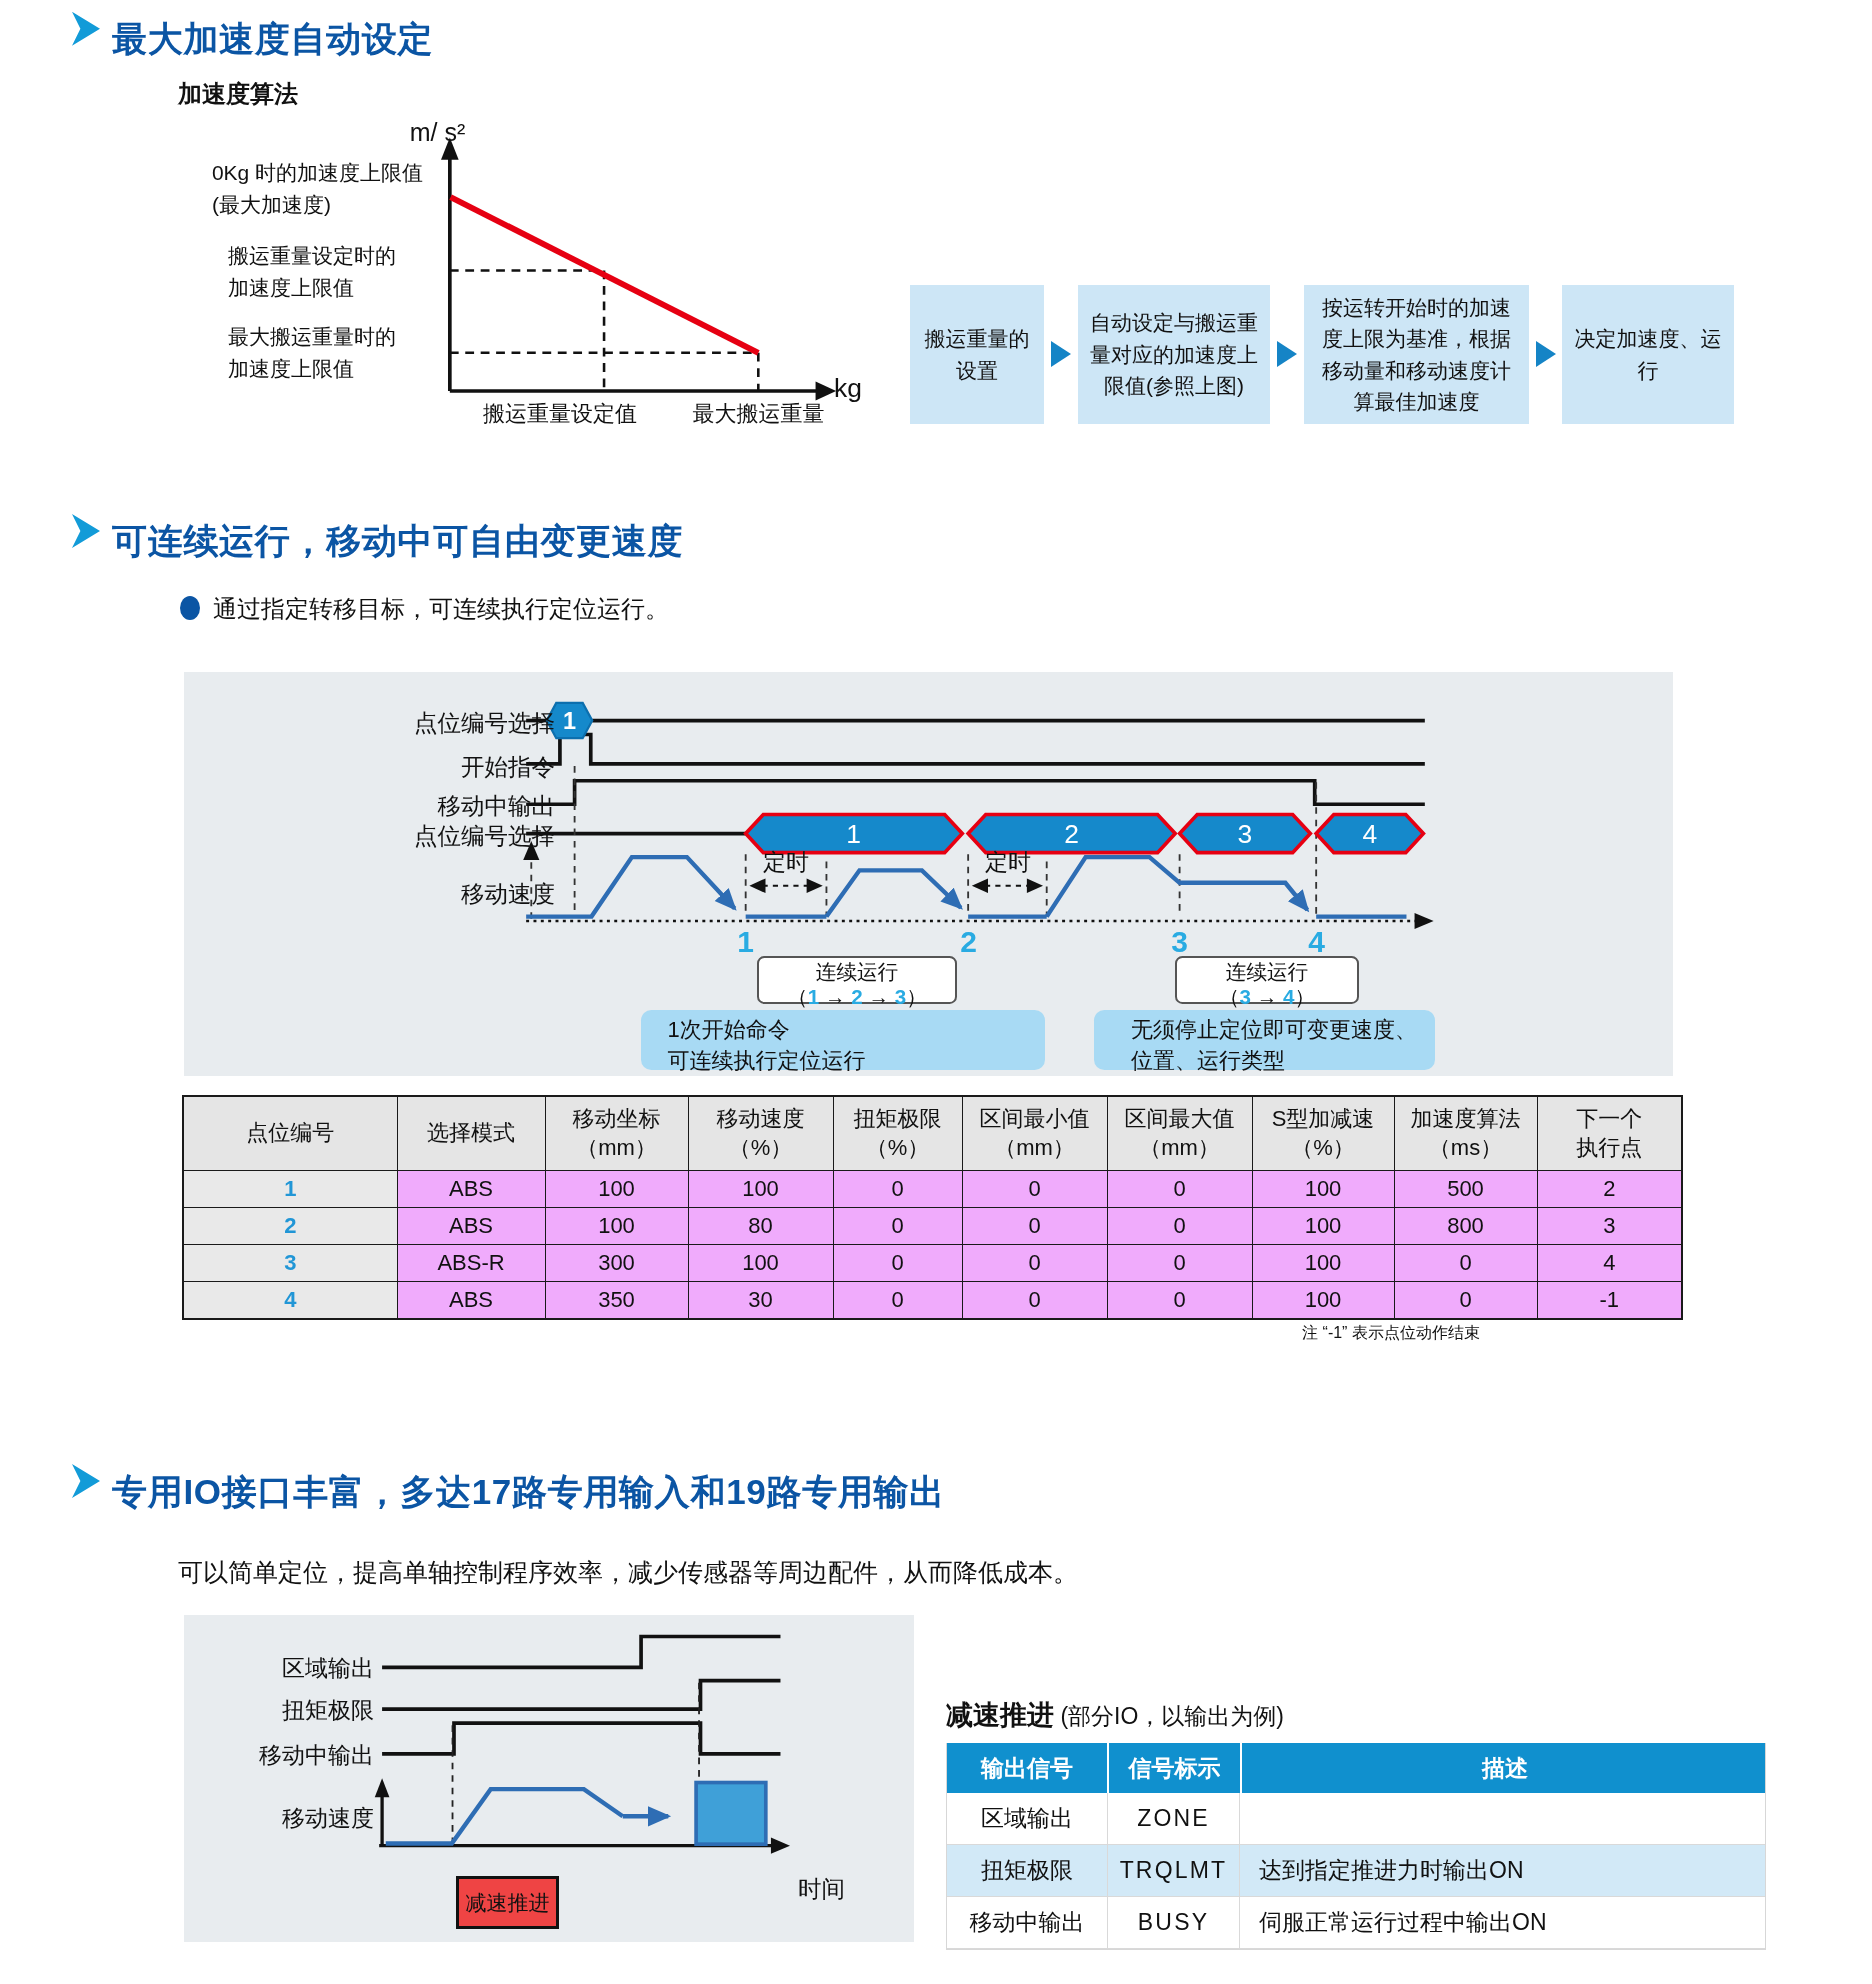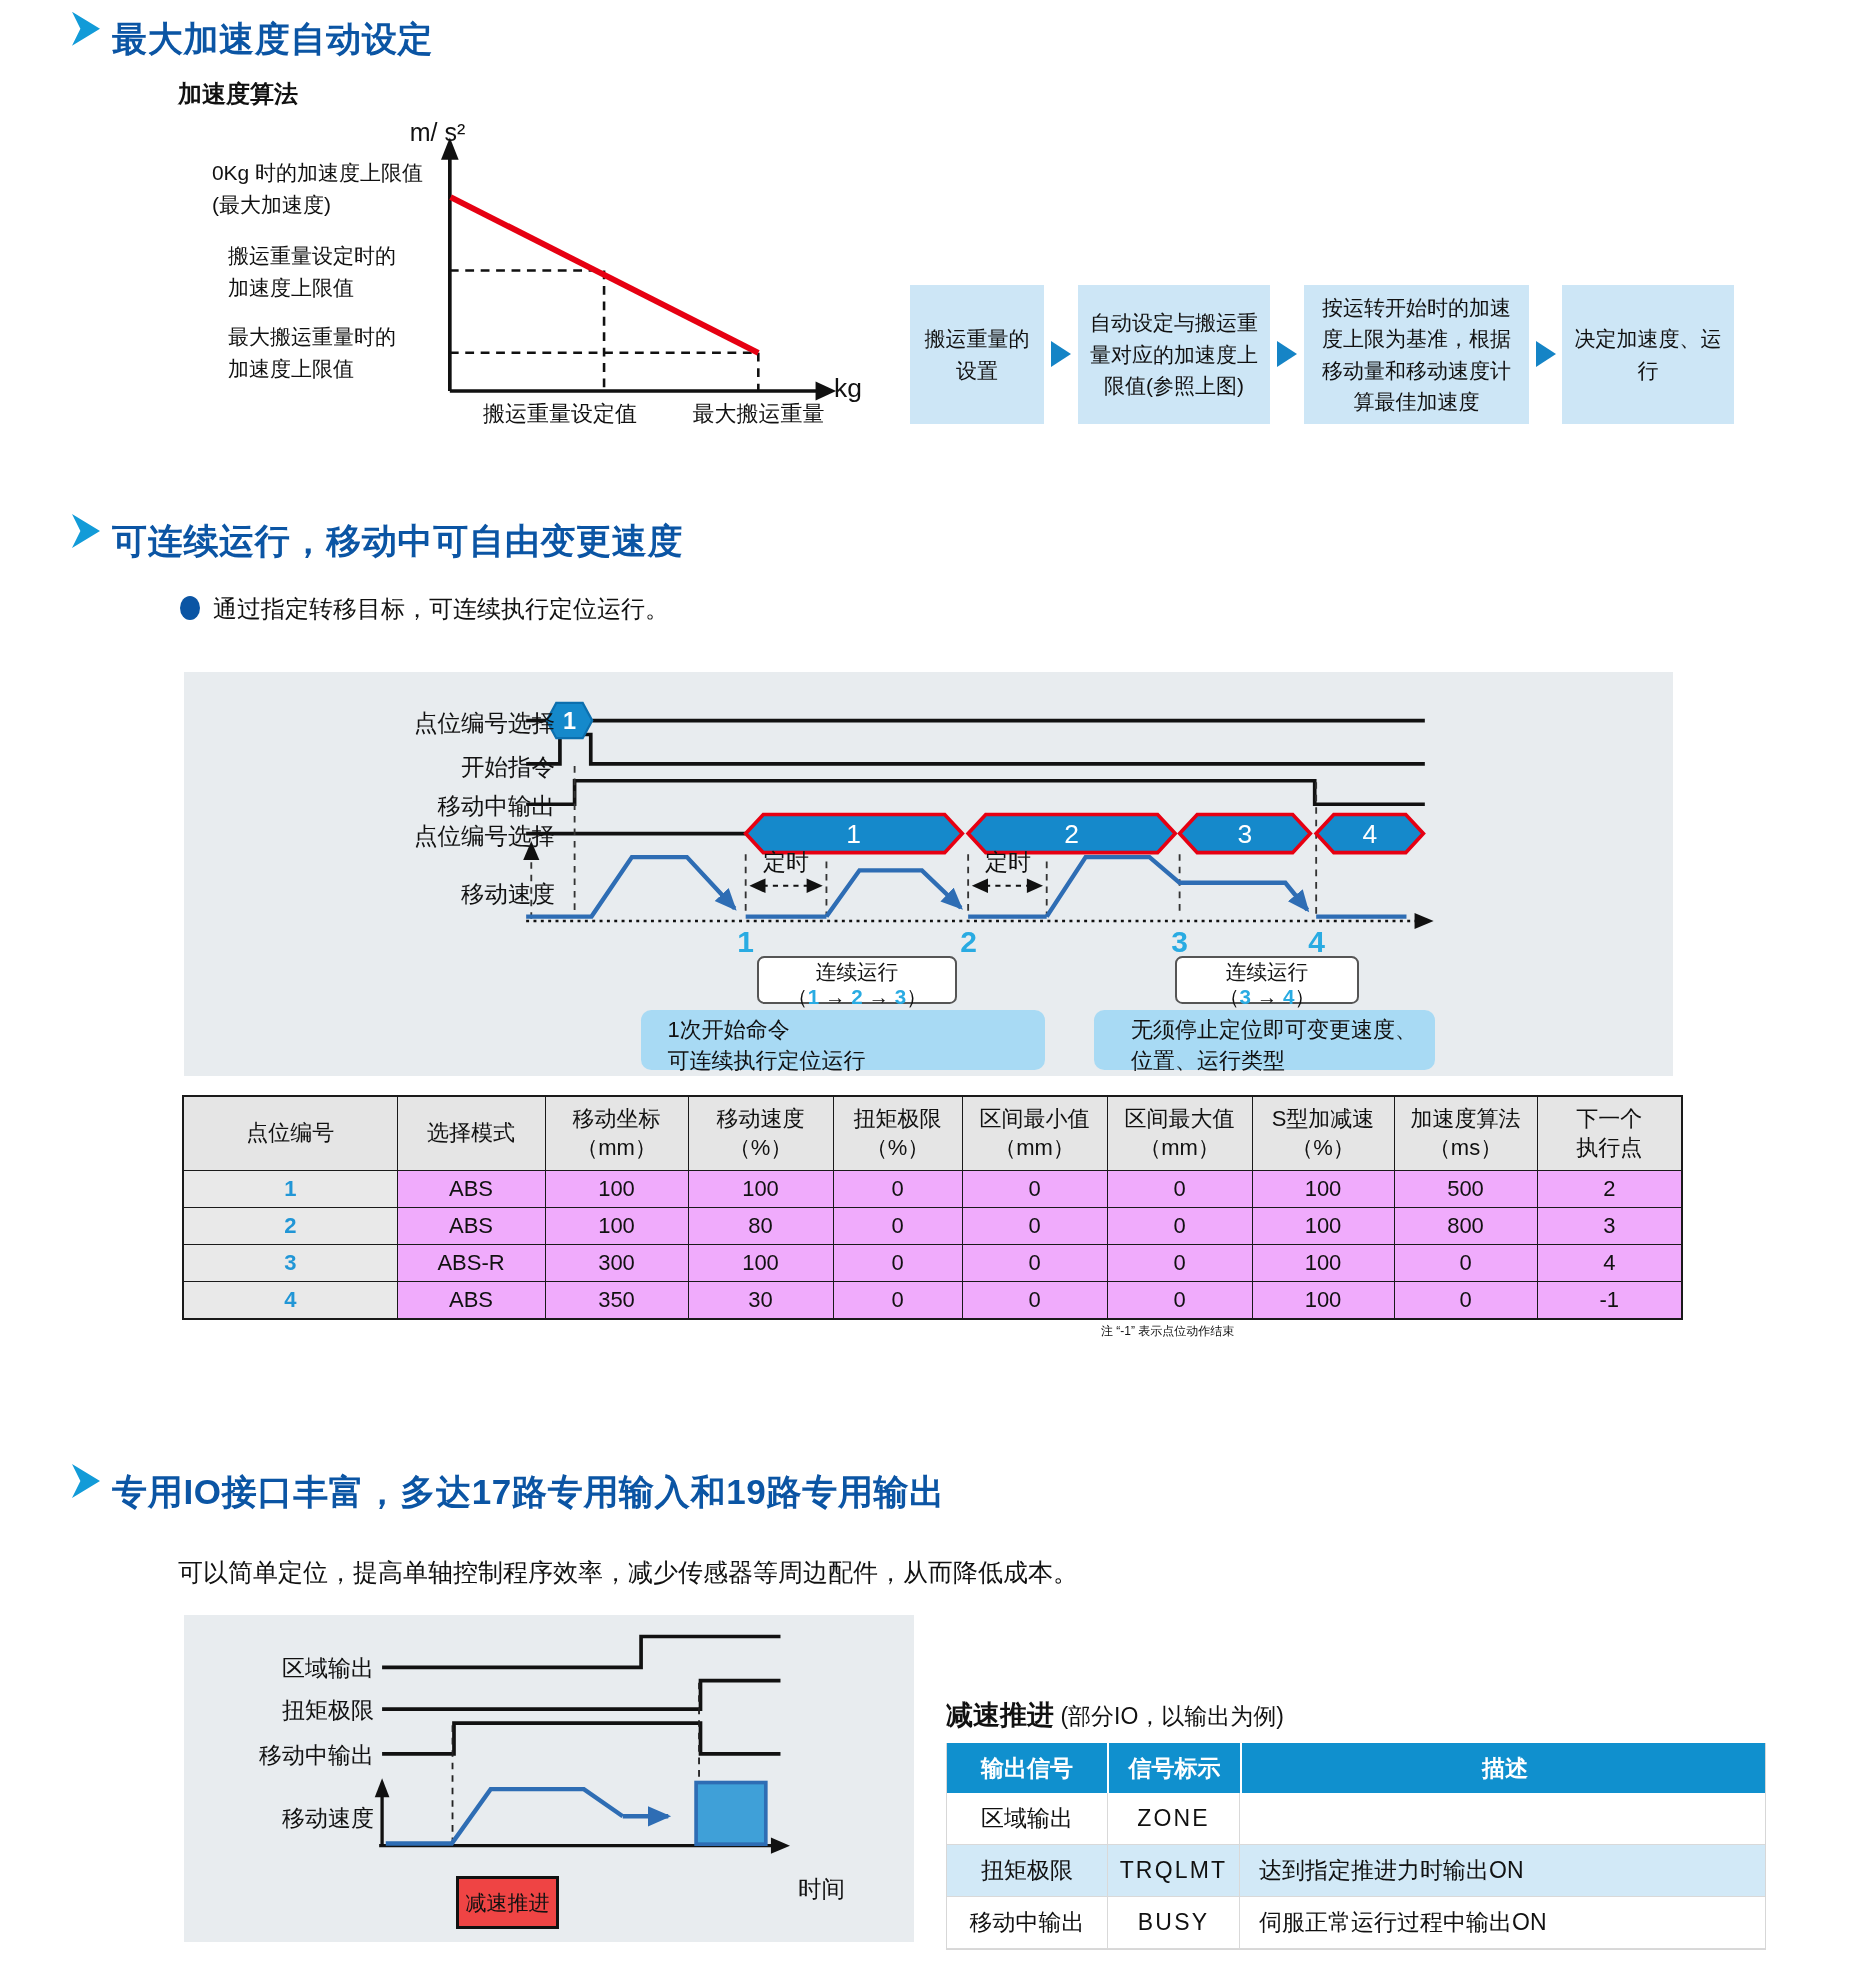--- a/index.html
+++ b/index.html
@@ -31,21 +31,21 @@
   .wbox .num{color:#29abe2;font-weight:700;}
   .callout{background:#a8daf4;border-radius:10.3px;font-size:22px;line-height:1.4;
            box-sizing:border-box;padding-top:5.1px;}
   
   table.pt{border-collapse:collapse;table-layout:fixed;background:#f0abfc;border:2.2px solid #1a1a1a;}
   table.pt th,table.pt td{border:1.5px solid #1a1a1a;text-align:center;vertical-align:middle;
         font-size:22px;font-weight:400;padding:0;}
   table.pt th{background:#e5e5e5;height:73px;white-space:pre-line;line-height:1.3;}
   table.pt td{height:36px;}
   table.pt td.idc{background:#e9e9e9;color:#2196d6;font-weight:700;}
-  .note{font-size:12px;text-align:left;}
+  .note{font-size:16px;text-align:center;}
   .body-text{font-size:25px;color:#111;white-space:nowrap;}
   
   .t2-title-b{font-size:27px;font-weight:700;}
   .t2-title-n{font-size:23px;}
   .t2{border-left:1.5px solid #d7d7d7;border-right:1.5px solid #d7d7d7;border-bottom:1.5px solid #d7d7d7;box-sizing:border-box;}
   .t2row{display:flex;}
   .t2 .c1{width:160px;flex:none;display:flex;align-items:center;justify-content:center;}
   .t2 .c2{width:131px;flex:none;display:flex;align-items:center;justify-content:center;letter-spacing:2.2px;}
   .t2 .c3{width:526px;flex:none;display:flex;align-items:center;padding-left:19px;box-sizing:border-box;}
   .t2head{background:#1090ce;height:50px;color:#fff;font-weight:700;font-size:23px;}

